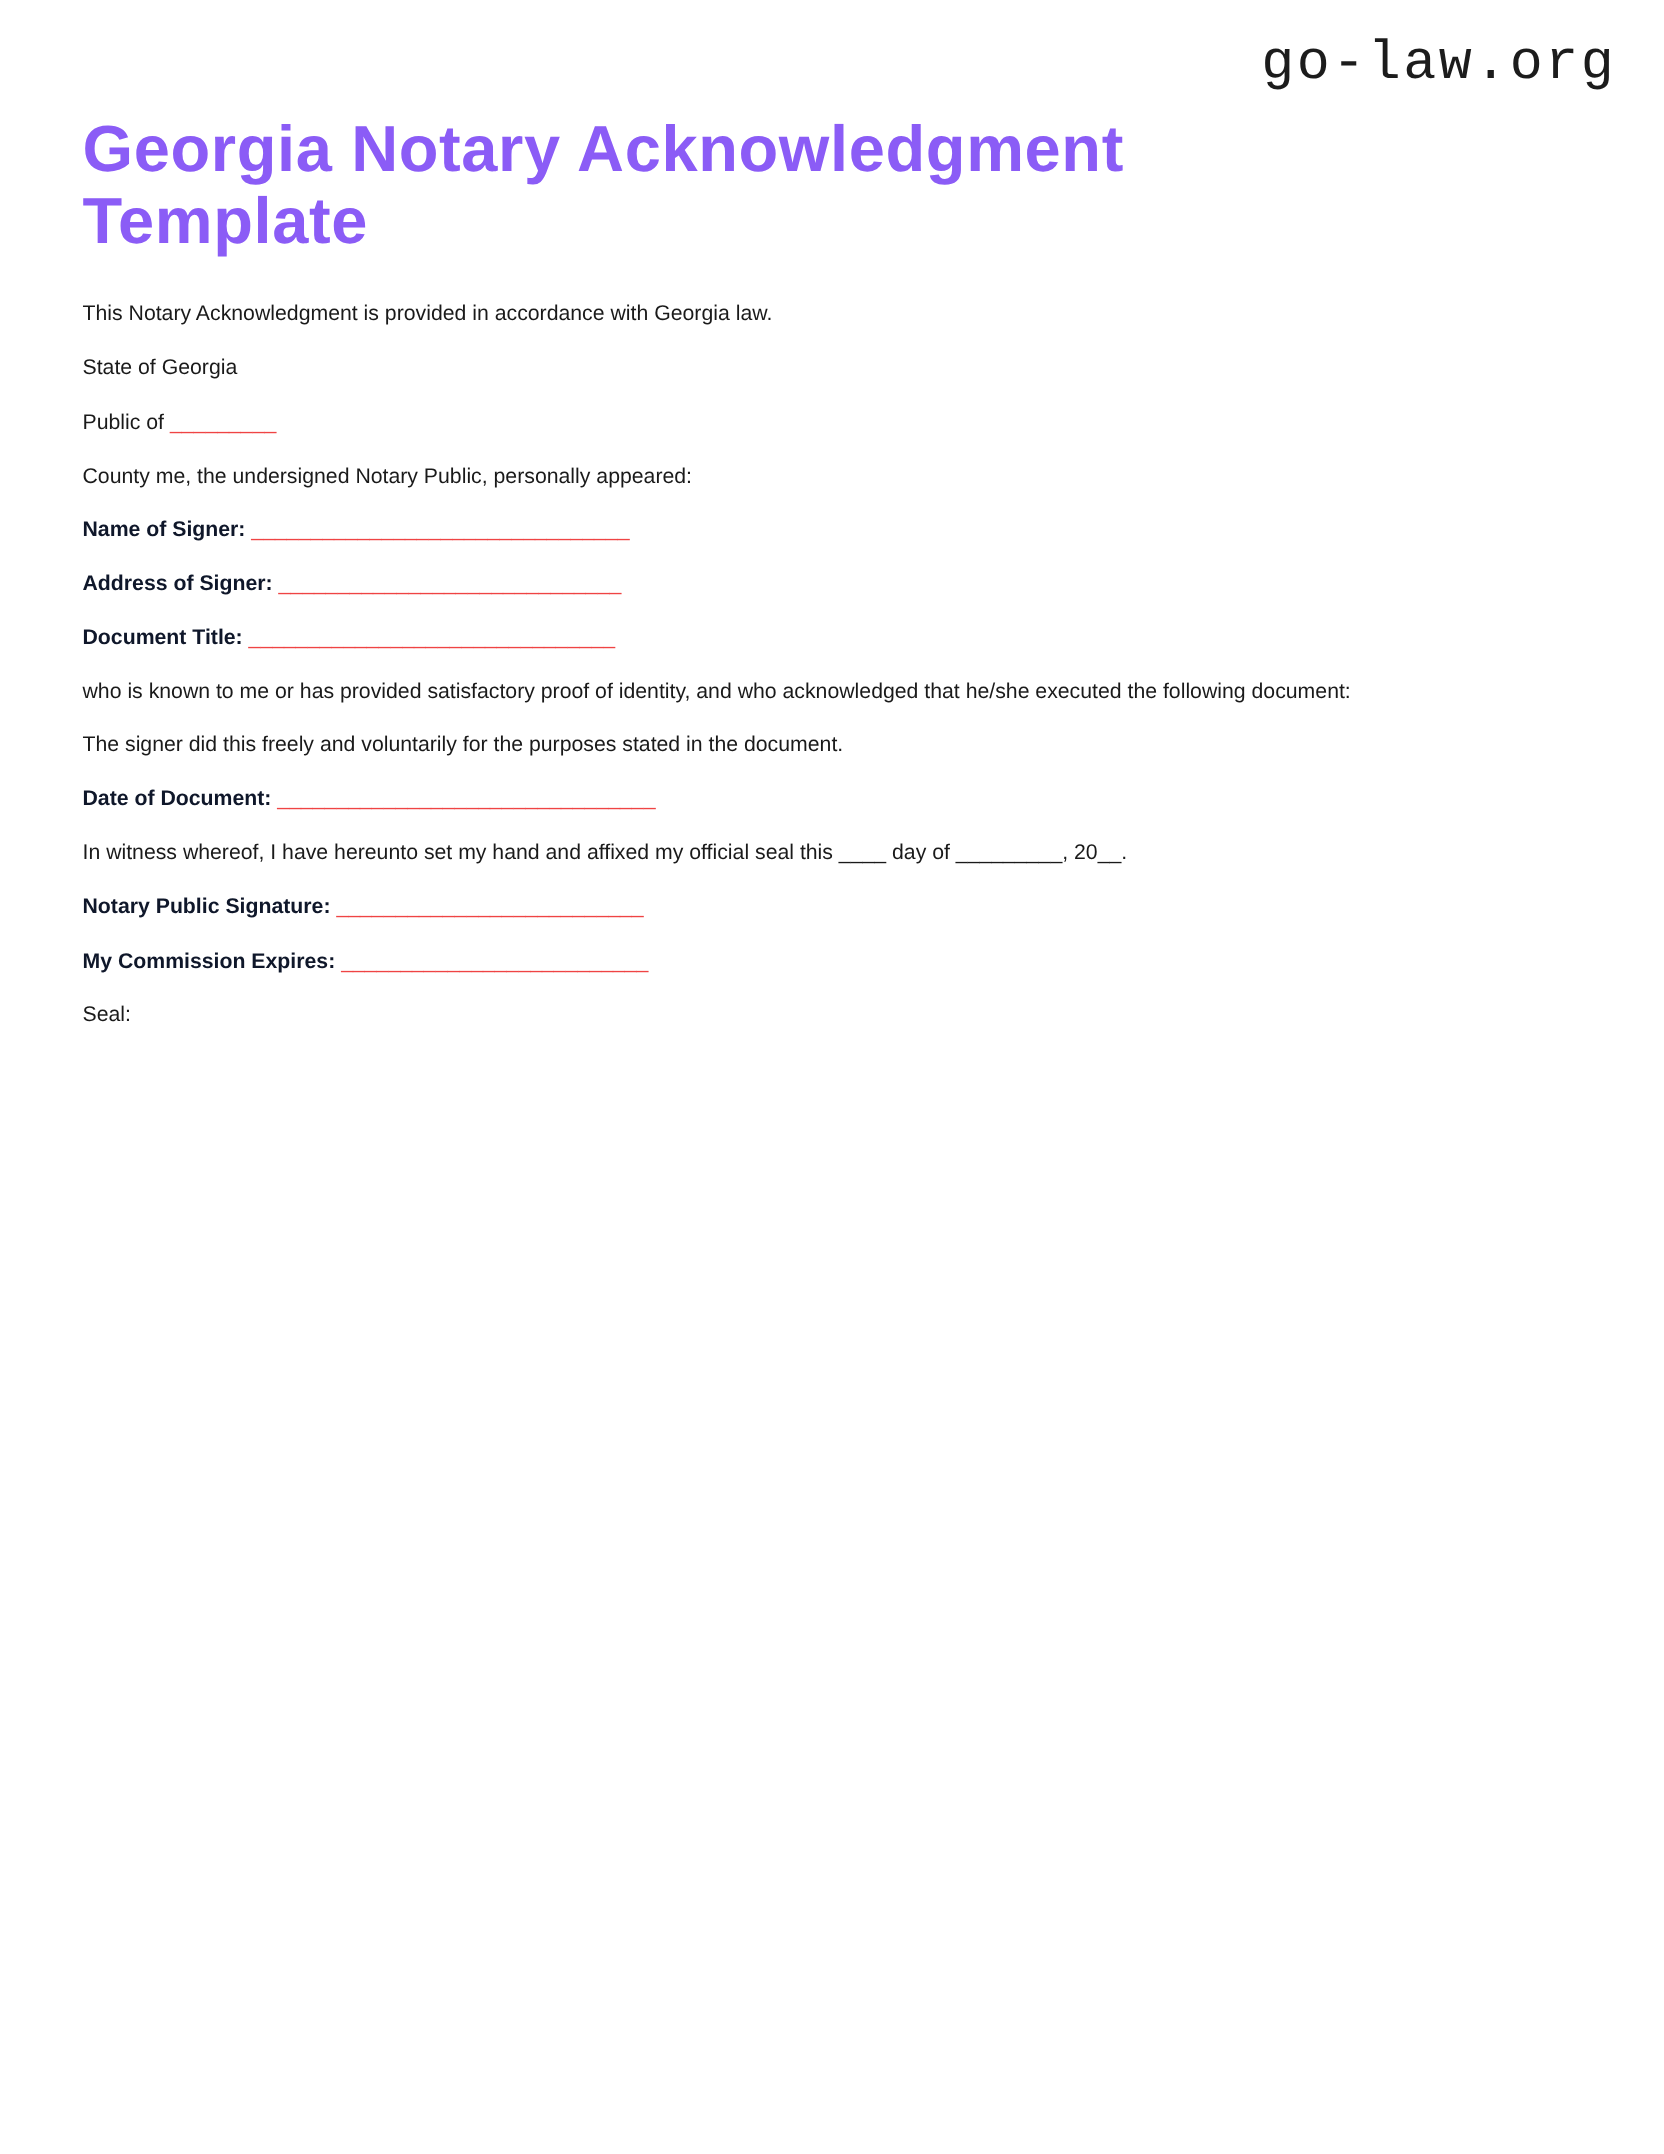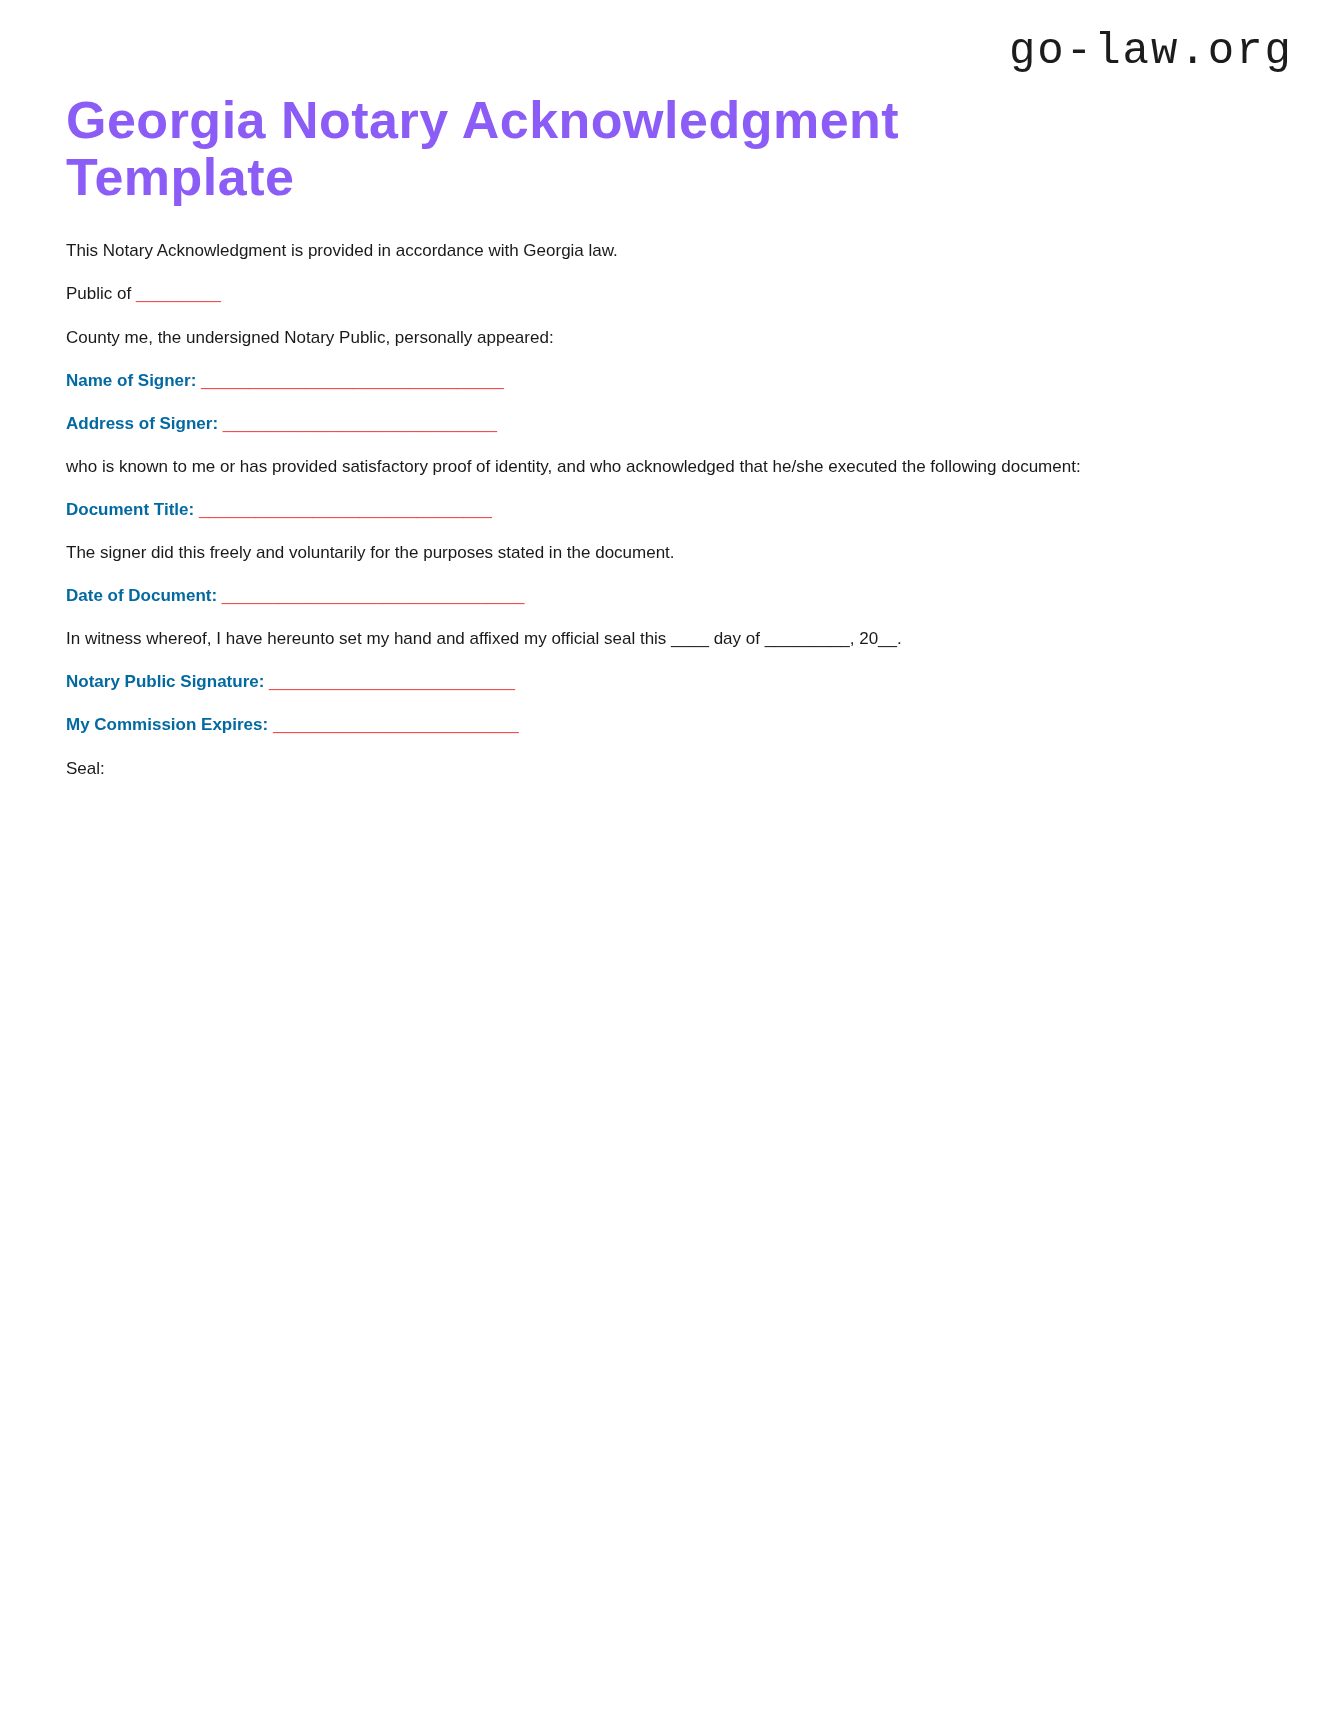--- a/index.html
+++ b/index.html
@@ -41,21 +41,21 @@
   }
   .doc p {
     font-size: 17px;
     line-height: 1.3;
     margin: 0 0 21px 0;
     max-width: 1070px;
     color: #1a1a1a;
   }
   .doc p .lbl {
     font-weight: 700;
-    color: #0369a1;
+    color: #0f172a;
   }
   .blank {
     color: #ef4444;
     font-weight: 400;
     white-space: nowrap;
   }
 </style>
 </head>
 <body>
 
@@ -64,20 +64,23 @@
   <div class="site-watermark">go-law.org</div>
 
   <h1 class="doc-title">Georgia Notary Acknowledgment Template</h1>
 
   <div class="doc">
 
     <p>
       <span>This Notary Acknowledgment is provided in accordance with Georgia law.</span>
     </p>
 
+    <p>
+      <span>State of Georgia</span>
+    </p>
 
     <p>
       <span>Public of</span>
       <span class="blank">_________</span>
     </p>
 
     <p>
       <span>County me, the undersigned Notary Public, personally appeared:</span>
     </p>
 
@@ -85,26 +88,26 @@
       <span class="lbl">Name of Signer:</span>
       <span class="blank">________________________________</span>
     </p>
 
     <p>
       <span class="lbl">Address of Signer:</span>
       <span class="blank">_____________________________</span>
     </p>
 
     <p>
-      <span>who is known to me or has provided satisfactory proof of identity, and who acknowledged that he/she executed the following document:</span>
+      <span class="lbl">Document Title:</span>
+      <span class="blank">_______________________________</span>
     </p>
 
     <p>
-      <span class="lbl">Document Title:</span>
-      <span class="blank">_______________________________</span>
+      <span>who is known to me or has provided satisfactory proof of identity, and who acknowledged that he/she executed the following document:</span>
     </p>
 
     <p>
       <span>The signer did this freely and voluntarily for the purposes stated in the document.</span>
     </p>
 
     <p>
       <span class="lbl">Date of Document:</span>
       <span class="blank">________________________________</span>
     </p>

